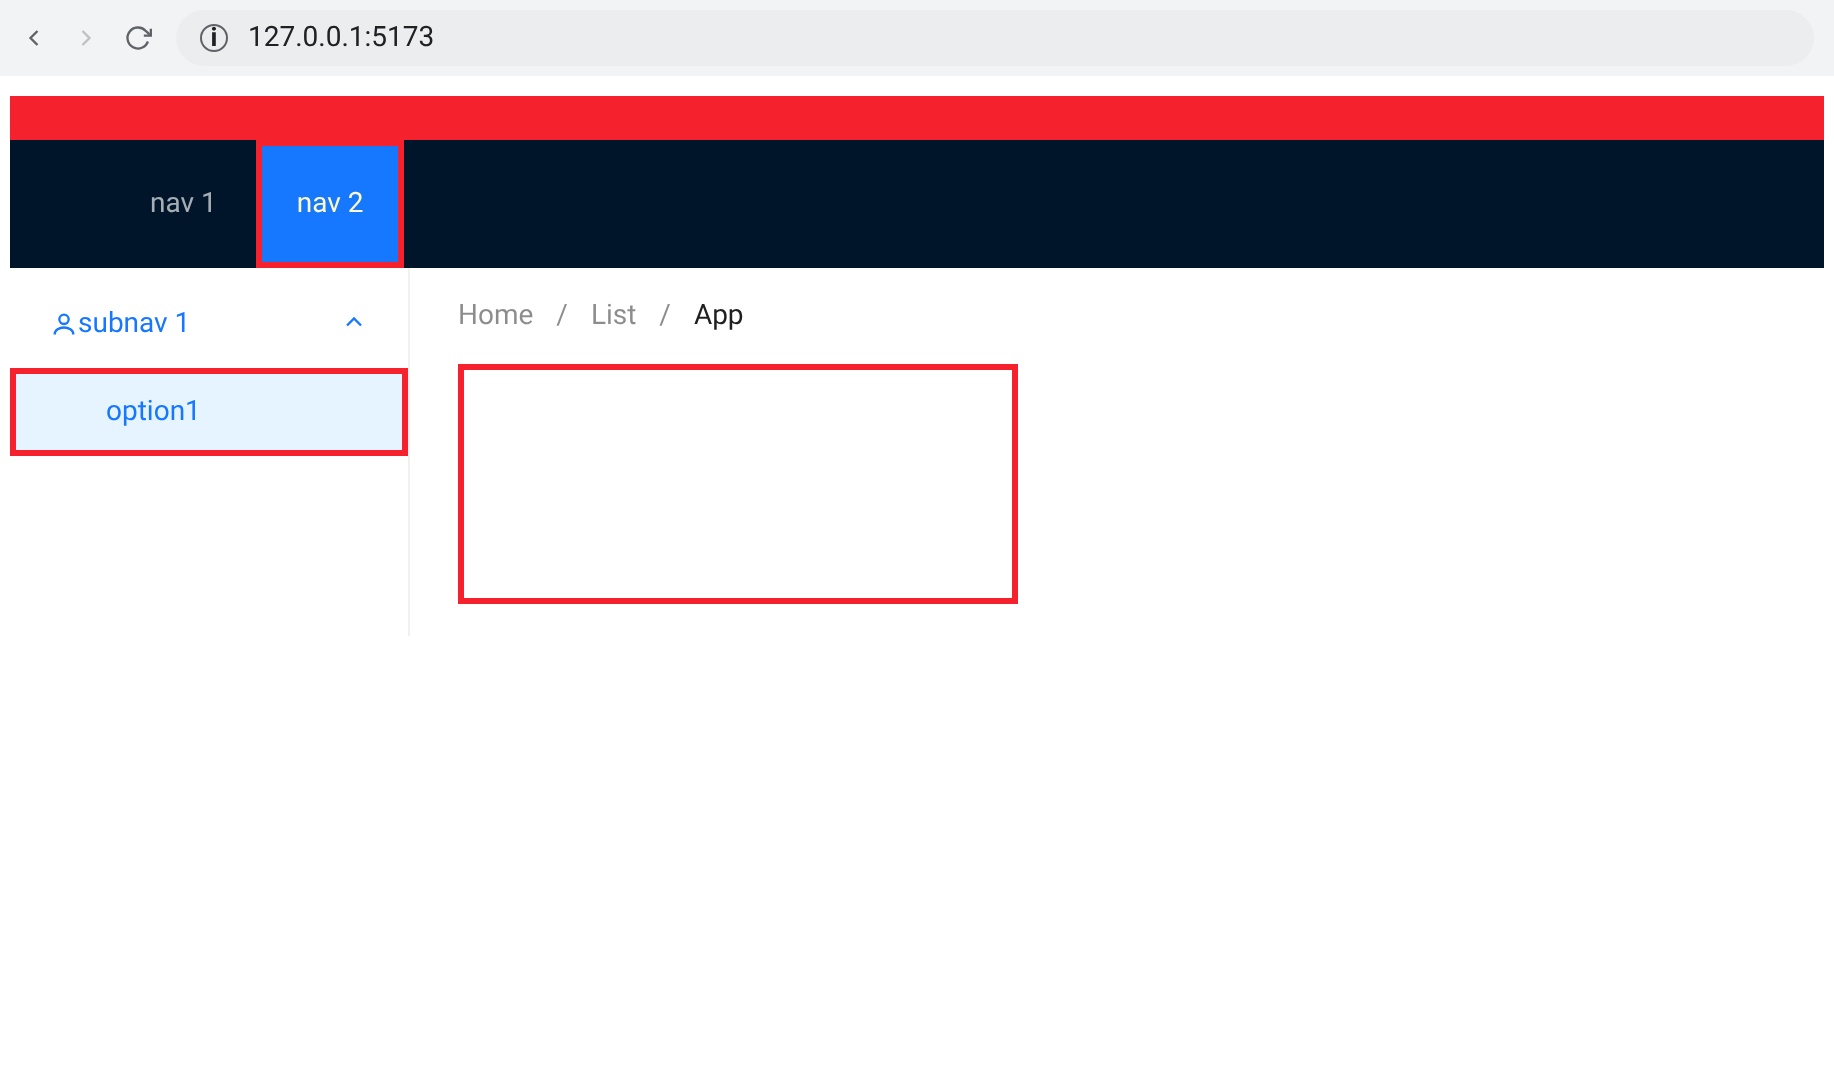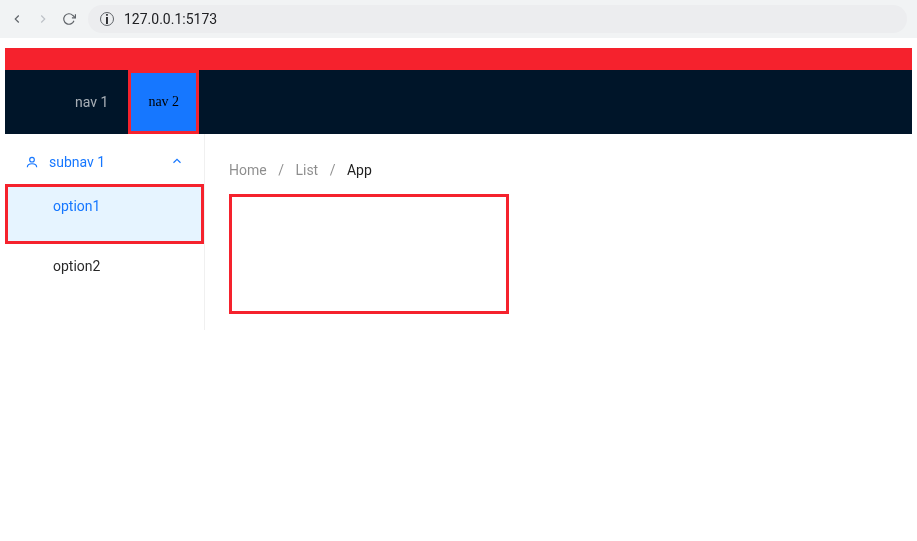--- a/index.html
+++ b/index.html
@@ -45,73 +45,70 @@
     .topnav-item {
       color: rgba(255,255,255,0.65);
       padding: 0 20px;
       height: 64px;
       line-height: 64px;
       cursor: pointer;
       font-size: 14px;
     }
     .topnav-item.active {
       background: #1677ff;
-      color: #000000;
+      color: #fef9c3;
       outline: 3px solid #f5222d;
       outline-offset: -3px;
-      font-family: Liberation Serif, serif;
     }
     
     .layout {
       display: flex;
       margin: 0 5px;
     }
     
     .sidebar {
       width: 200px;
       background: #fff;
       border-right: 1px solid #f0f0f0;
       padding-top: 6px;
     }
     .sub-title {
       display: flex;
       align-items: center;
       padding: 0 20px;
       height: 44px;
       cursor: pointer;
       color: rgba(0,0,0,0.85);
-      gap: 10px;
     }
     .sub-title.open { color: #1677ff; }
     .sub-title .arrow { margin-left: auto; font-size: 10px; }
     .sub-title .icon { display:inline-flex; width:14px; }
     .sub-options { background:#fff; }
     .sub-option {
       padding: 0 20px 0 48px;
-      height: 60px;
+      height: 44px;
       line-height: 44px;
       cursor: pointer;
       color: rgba(0,0,0,0.85);
     }
     .sub-option.active {
       background: #e6f4ff;
       color: #1677ff;
       outline: 3px solid #f5222d;
       outline-offset: -3px;
     }
     
     .content {
       flex: 1;
       background: #fff;
       padding: 16px 24px;
     }
     .breadcrumb {
       color: rgba(0,0,0,0.45);
       margin-bottom: 16px;
-      margin-top: 12px;
     }
     .breadcrumb .sep { margin: 0 8px; color: rgba(0,0,0,0.45); }
     .breadcrumb .last { color: rgba(0,0,0,0.88); }
     .content-box {
       border: 3px solid #f5222d;
       height: 120px;
       width: 280px;
       background: #fff;
     }
     svg { width: 14px; height: 14px; }
@@ -160,21 +157,20 @@
       </span>
       <span>subnav 1</span>
       <span class="arrow">
         <svg viewBox="0 0 24 24" width="10" height="10" fill="none" stroke="#1677ff" stroke-width="2">
             <path d="M18 15l-6-6-6 6"></path>
           </svg>
       </span>
     </div>
     <div class="sub-options">
       <div class="sub-option active">option1</div>
-      <div class="sub-option">option2</div>
     </div>
 
 
   </div>
 
   <div class="content">
     <div class="breadcrumb">
       <span>Home</span>
       <span class="sep">/</span>
       <span>List</span>

